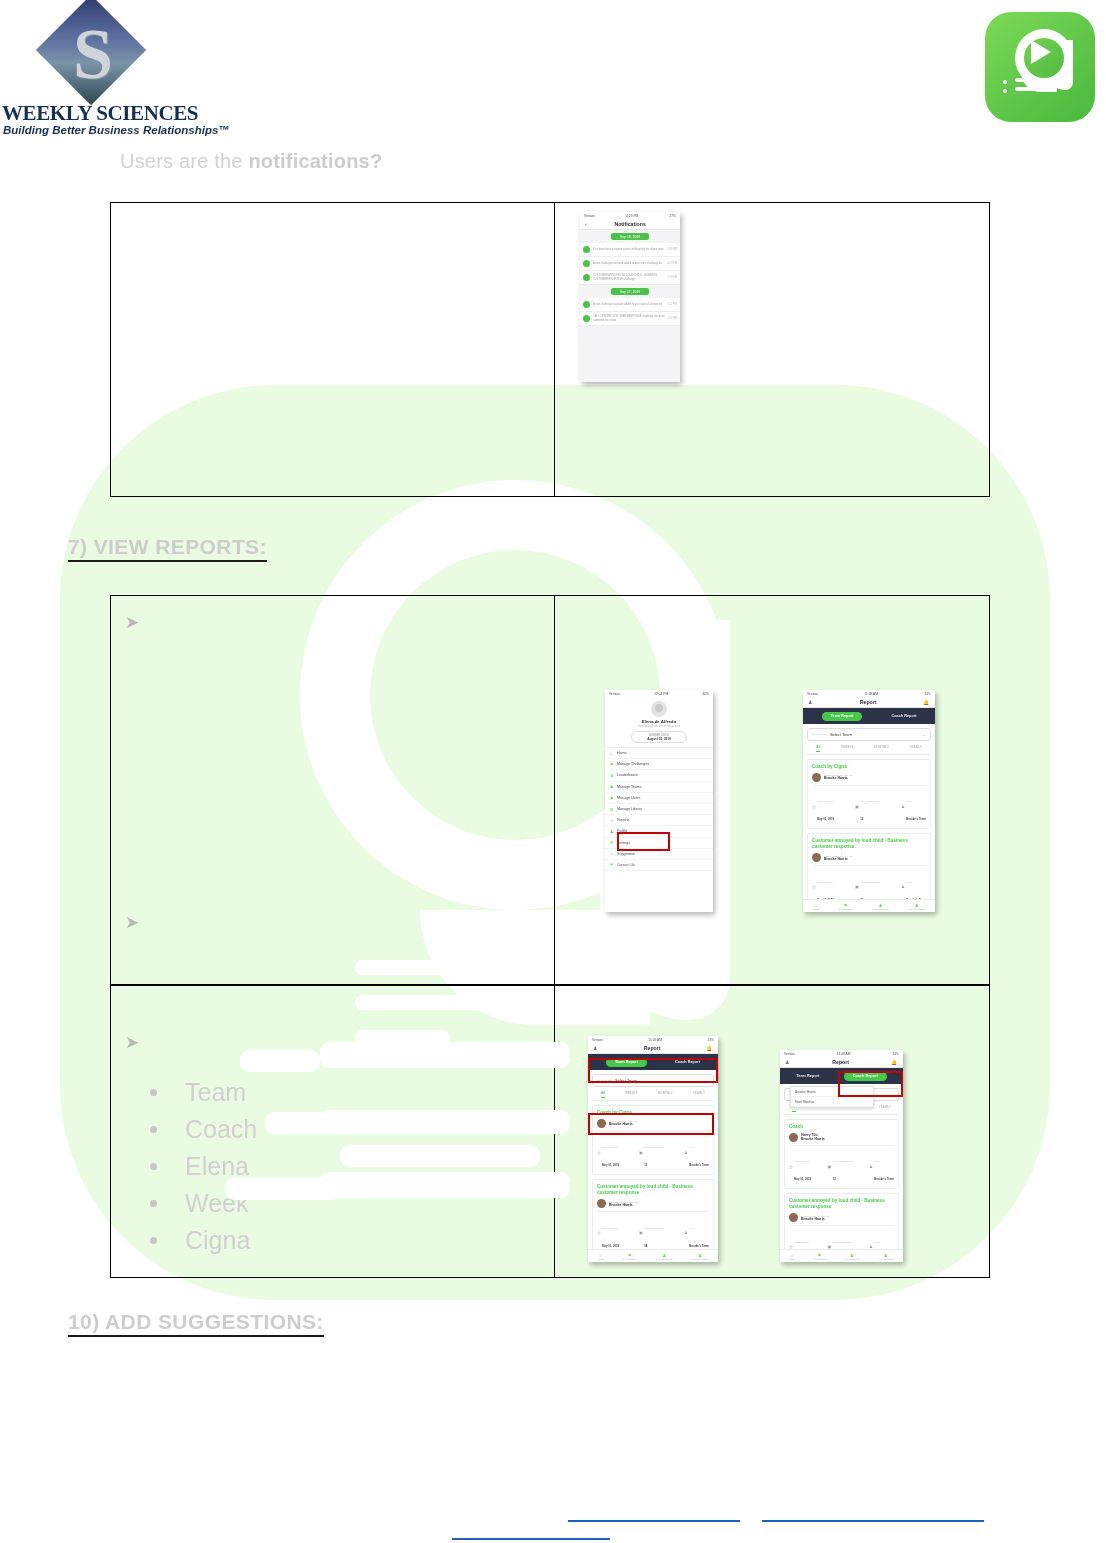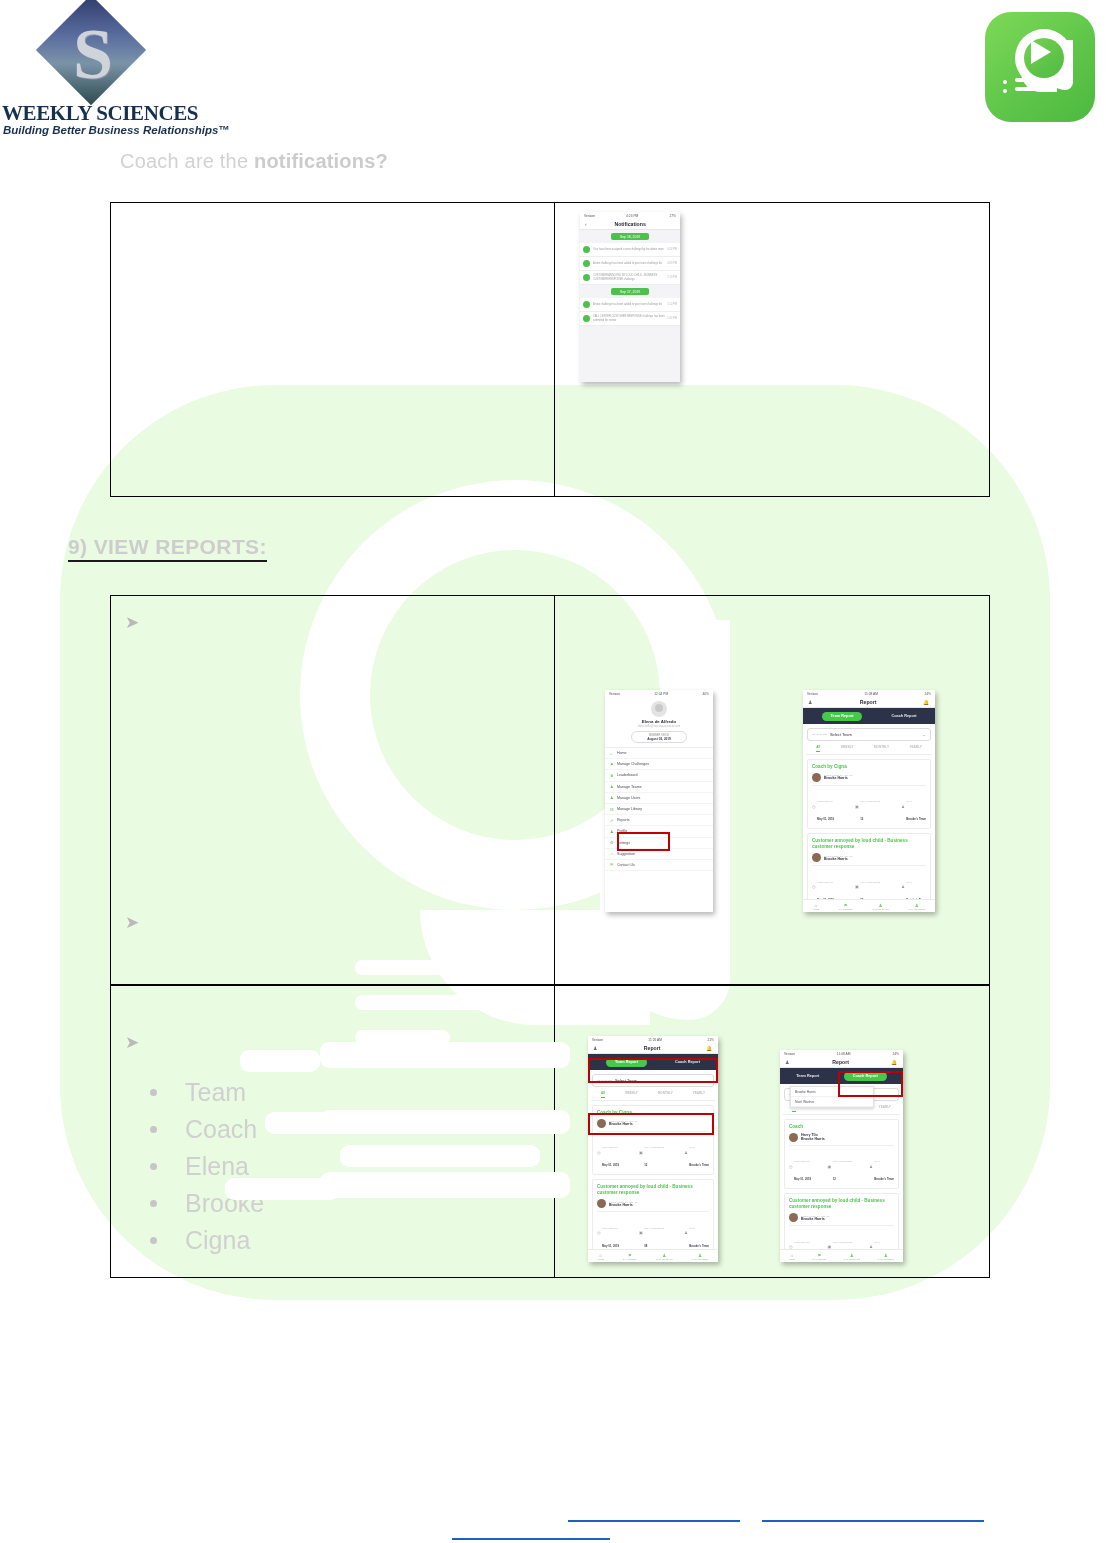--- a/index.html
+++ b/index.html
@@ -261,21 +261,21 @@
     </div>
     <div class="ai-lines">
       <div class="ai-l" style="width:30px; margin-left:12px;"></div>
       <div class="ai-l" style="width:38px; margin-left:12px;"></div>
       <div class="ai-dot" style="left:0; top:2px;"></div>
       <div class="ai-dot" style="left:0; top:11px;"></div>
     </div>
   </div>
 
   <div class="q-heading">
-    <span>Coach are the </span><b>notifications?</b>
+    <span>Users are the </span><b>notifications?</b>
   </div>
 
   <div class="tbl" id="tbl1">
     <div class="vdiv" style="left:443px;"></div>
   </div>
 
   <div class="phone" id="phone-notif">
     <div class="nt-bg">
       <div class="ph-status">
         <span>Verizon</span>
@@ -312,21 +312,21 @@
         <div class="nt-time">5:12 PM</div>
       </div>
       <div class="nt-row">
         <div class="nt-avatar"></div>
         <div class="nt-msg">CALL CENTER CUSTOMER RESPONSE challenge has been submitted for review</div>
         <div class="nt-time">1:32 PM</div>
       </div>
     </div>
   </div>
 
-  <div class="sec-heading" id="sec9">9) VIEW REPORTS:</div>
+  <div class="sec-heading" id="sec9">7) VIEW REPORTS:</div>
 
   <div class="tbl" id="tbl2">
     <div class="vdiv" style="left:443px;"></div>
   </div>
   <div class="arrow-bullet" style="left:125px; top:612px;">➤</div>
   <div class="arrow-bullet" style="left:125px; top:912px;">➤</div>
 
   <div class="phone" id="phone-menu">
     <div class="ph-status">
       <span>Verizon</span>
@@ -496,36 +496,37 @@
     <div class="bl-item">
         <span class="bl-dot"></span>
         <span class="bl-text">Coach</span>
       </div>
     <div class="bl-item">
         <span class="bl-dot"></span>
         <span class="bl-text">Elena</span>
       </div>
     <div class="bl-item">
         <span class="bl-dot"></span>
-        <span class="bl-text">Brooke</span>
+        <span class="bl-text">Week</span>
       </div>
     <div class="bl-item">
         <span class="bl-dot"></span>
         <span class="bl-text">Cigna</span>
       </div>
   </div>
 
   <div class="redact" style="left:240px; top:1050px; width:80px; height:22px;"></div>
   <div class="redact" style="left:320px; top:1042px; width:250px; height:26px;"></div>
   <div class="redact" style="left:265px; top:1112px; width:140px; height:22px;"></div>
   <div class="redact" style="left:320px; top:1110px; width:250px; height:24px;"></div>
   <div class="redact" style="left:340px; top:1145px; width:200px; height:22px;"></div>
   <div class="redact" style="left:225px; top:1178px; width:115px; height:22px;"></div>
   <div class="redact" style="left:320px; top:1172px; width:250px; height:26px;"></div>
 
+  <div class="sec-heading" id="sec10">10) ADD SUGGESTIONS:</div>
 
   <div class="phone" id="phone-rep2">
     <div class="ph-status">
       <span>Verizon</span>
       <span>11:26 AM</span>
       <span>21%</span>
     </div>
     <div class="ph-navbar">
       <span class="ph-ico">♟</span>
       <span class="ph-title">Report</span>

